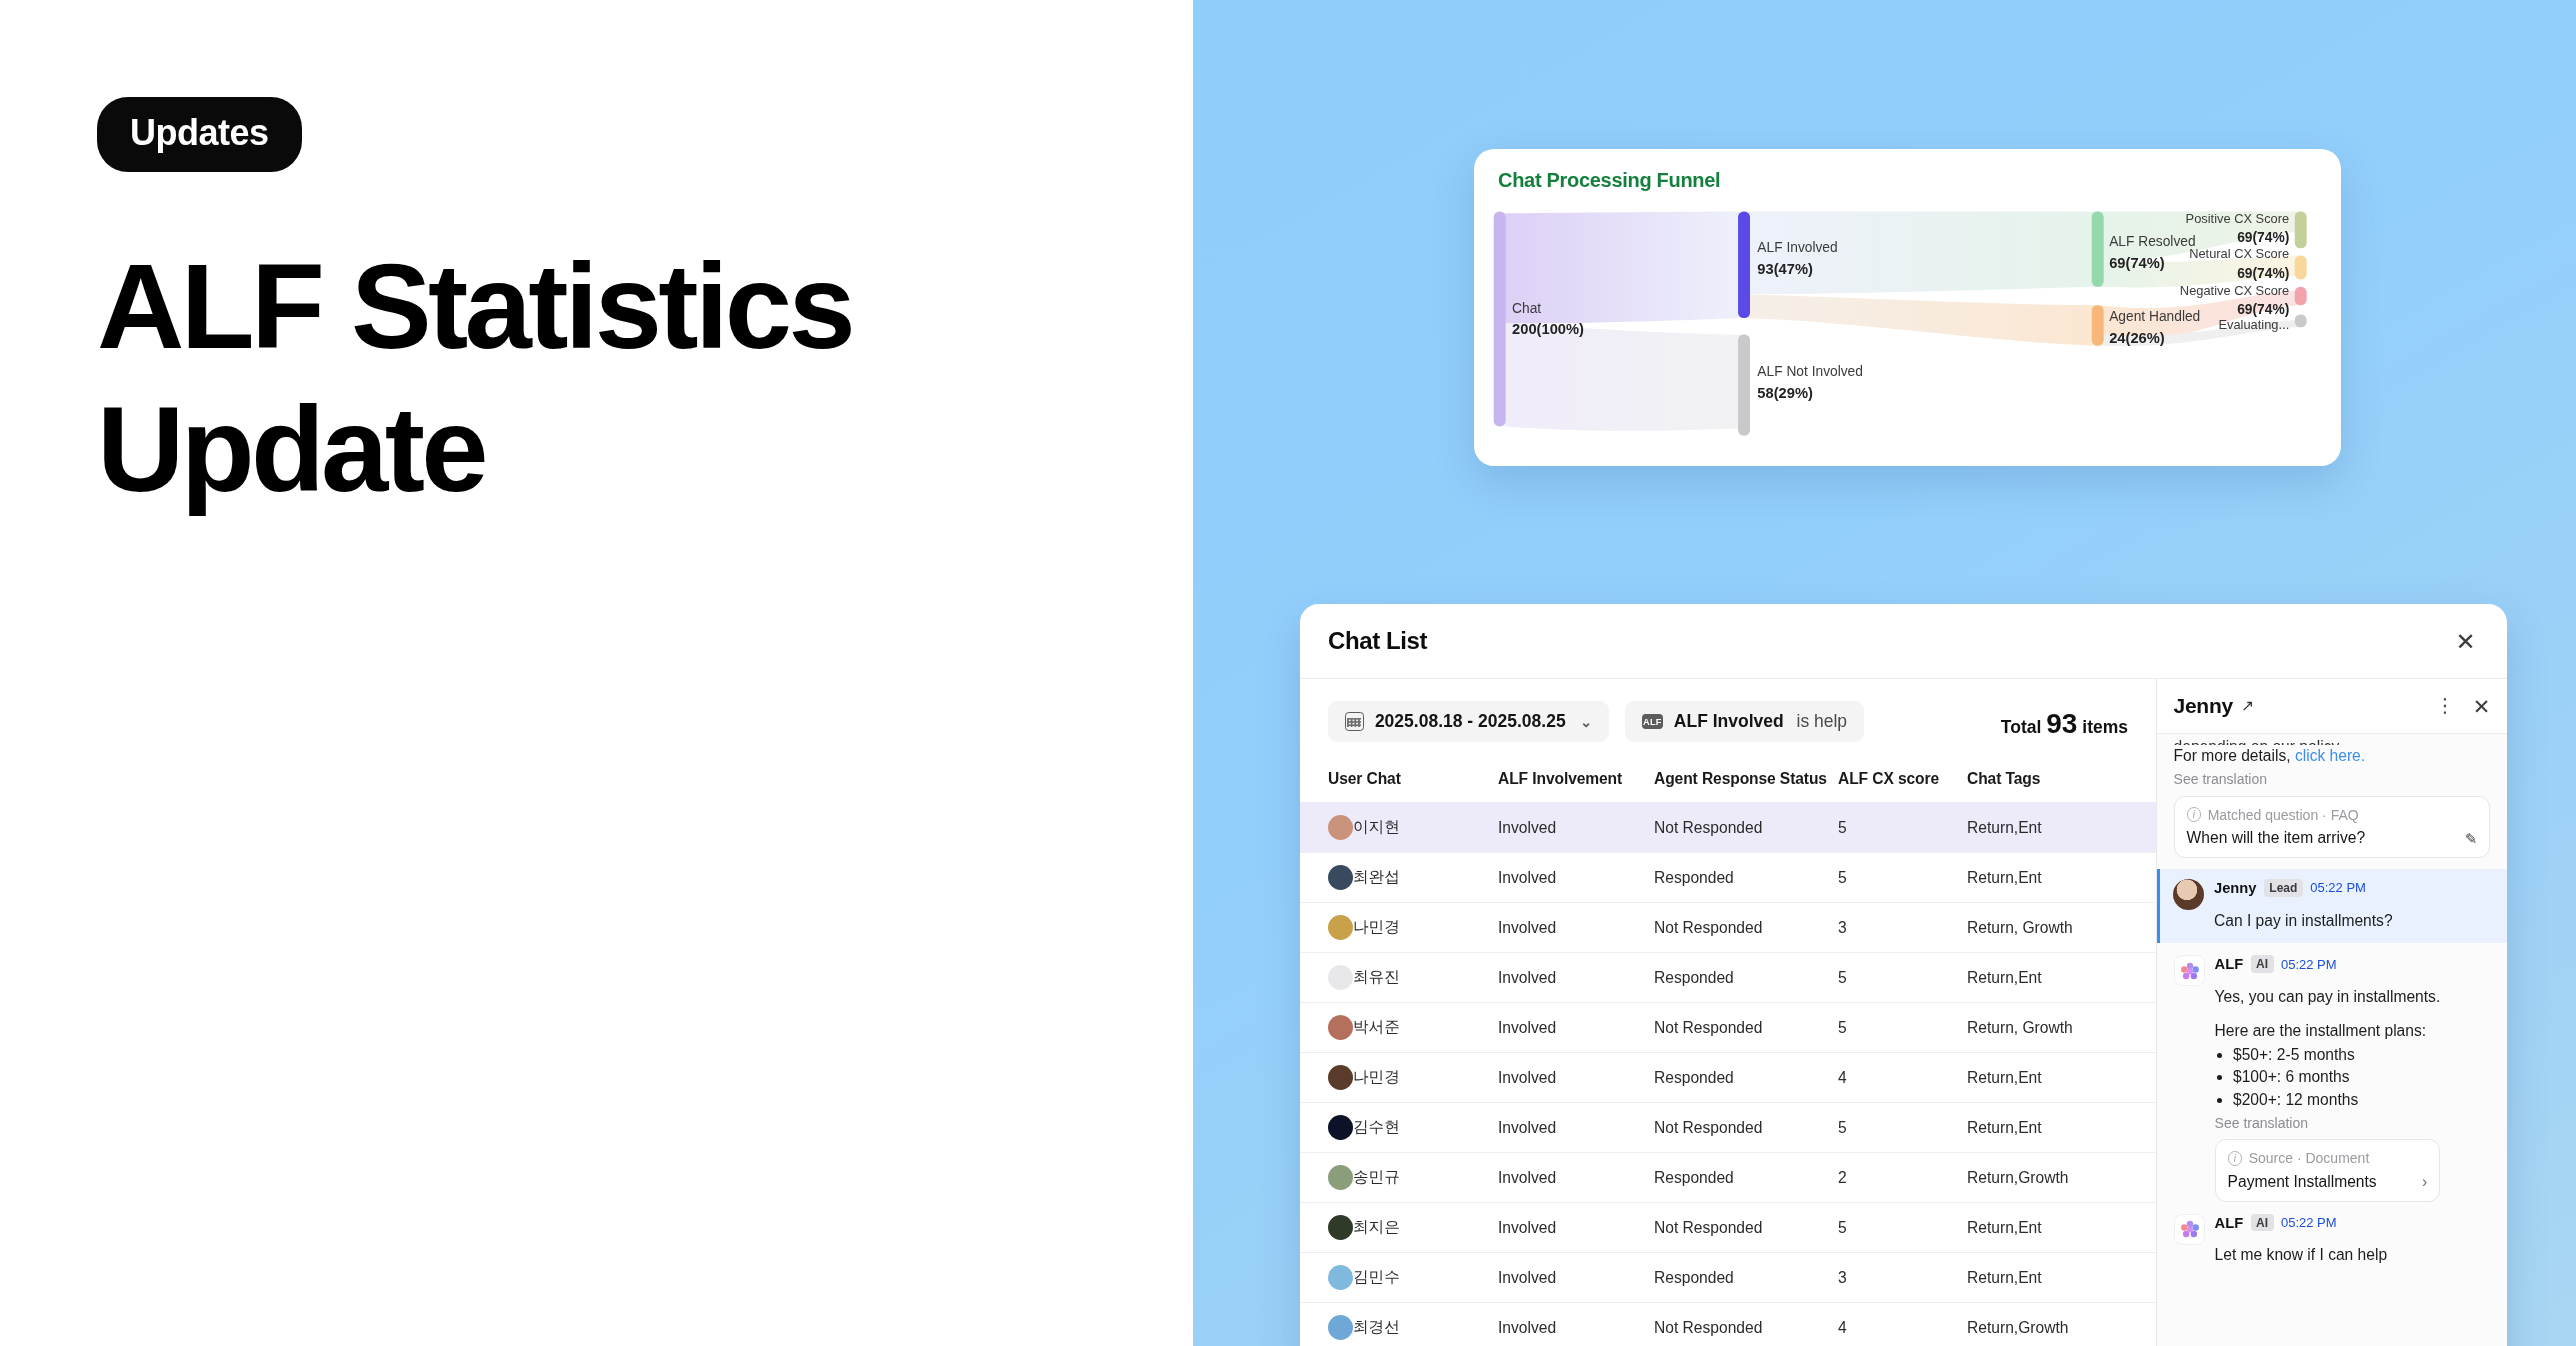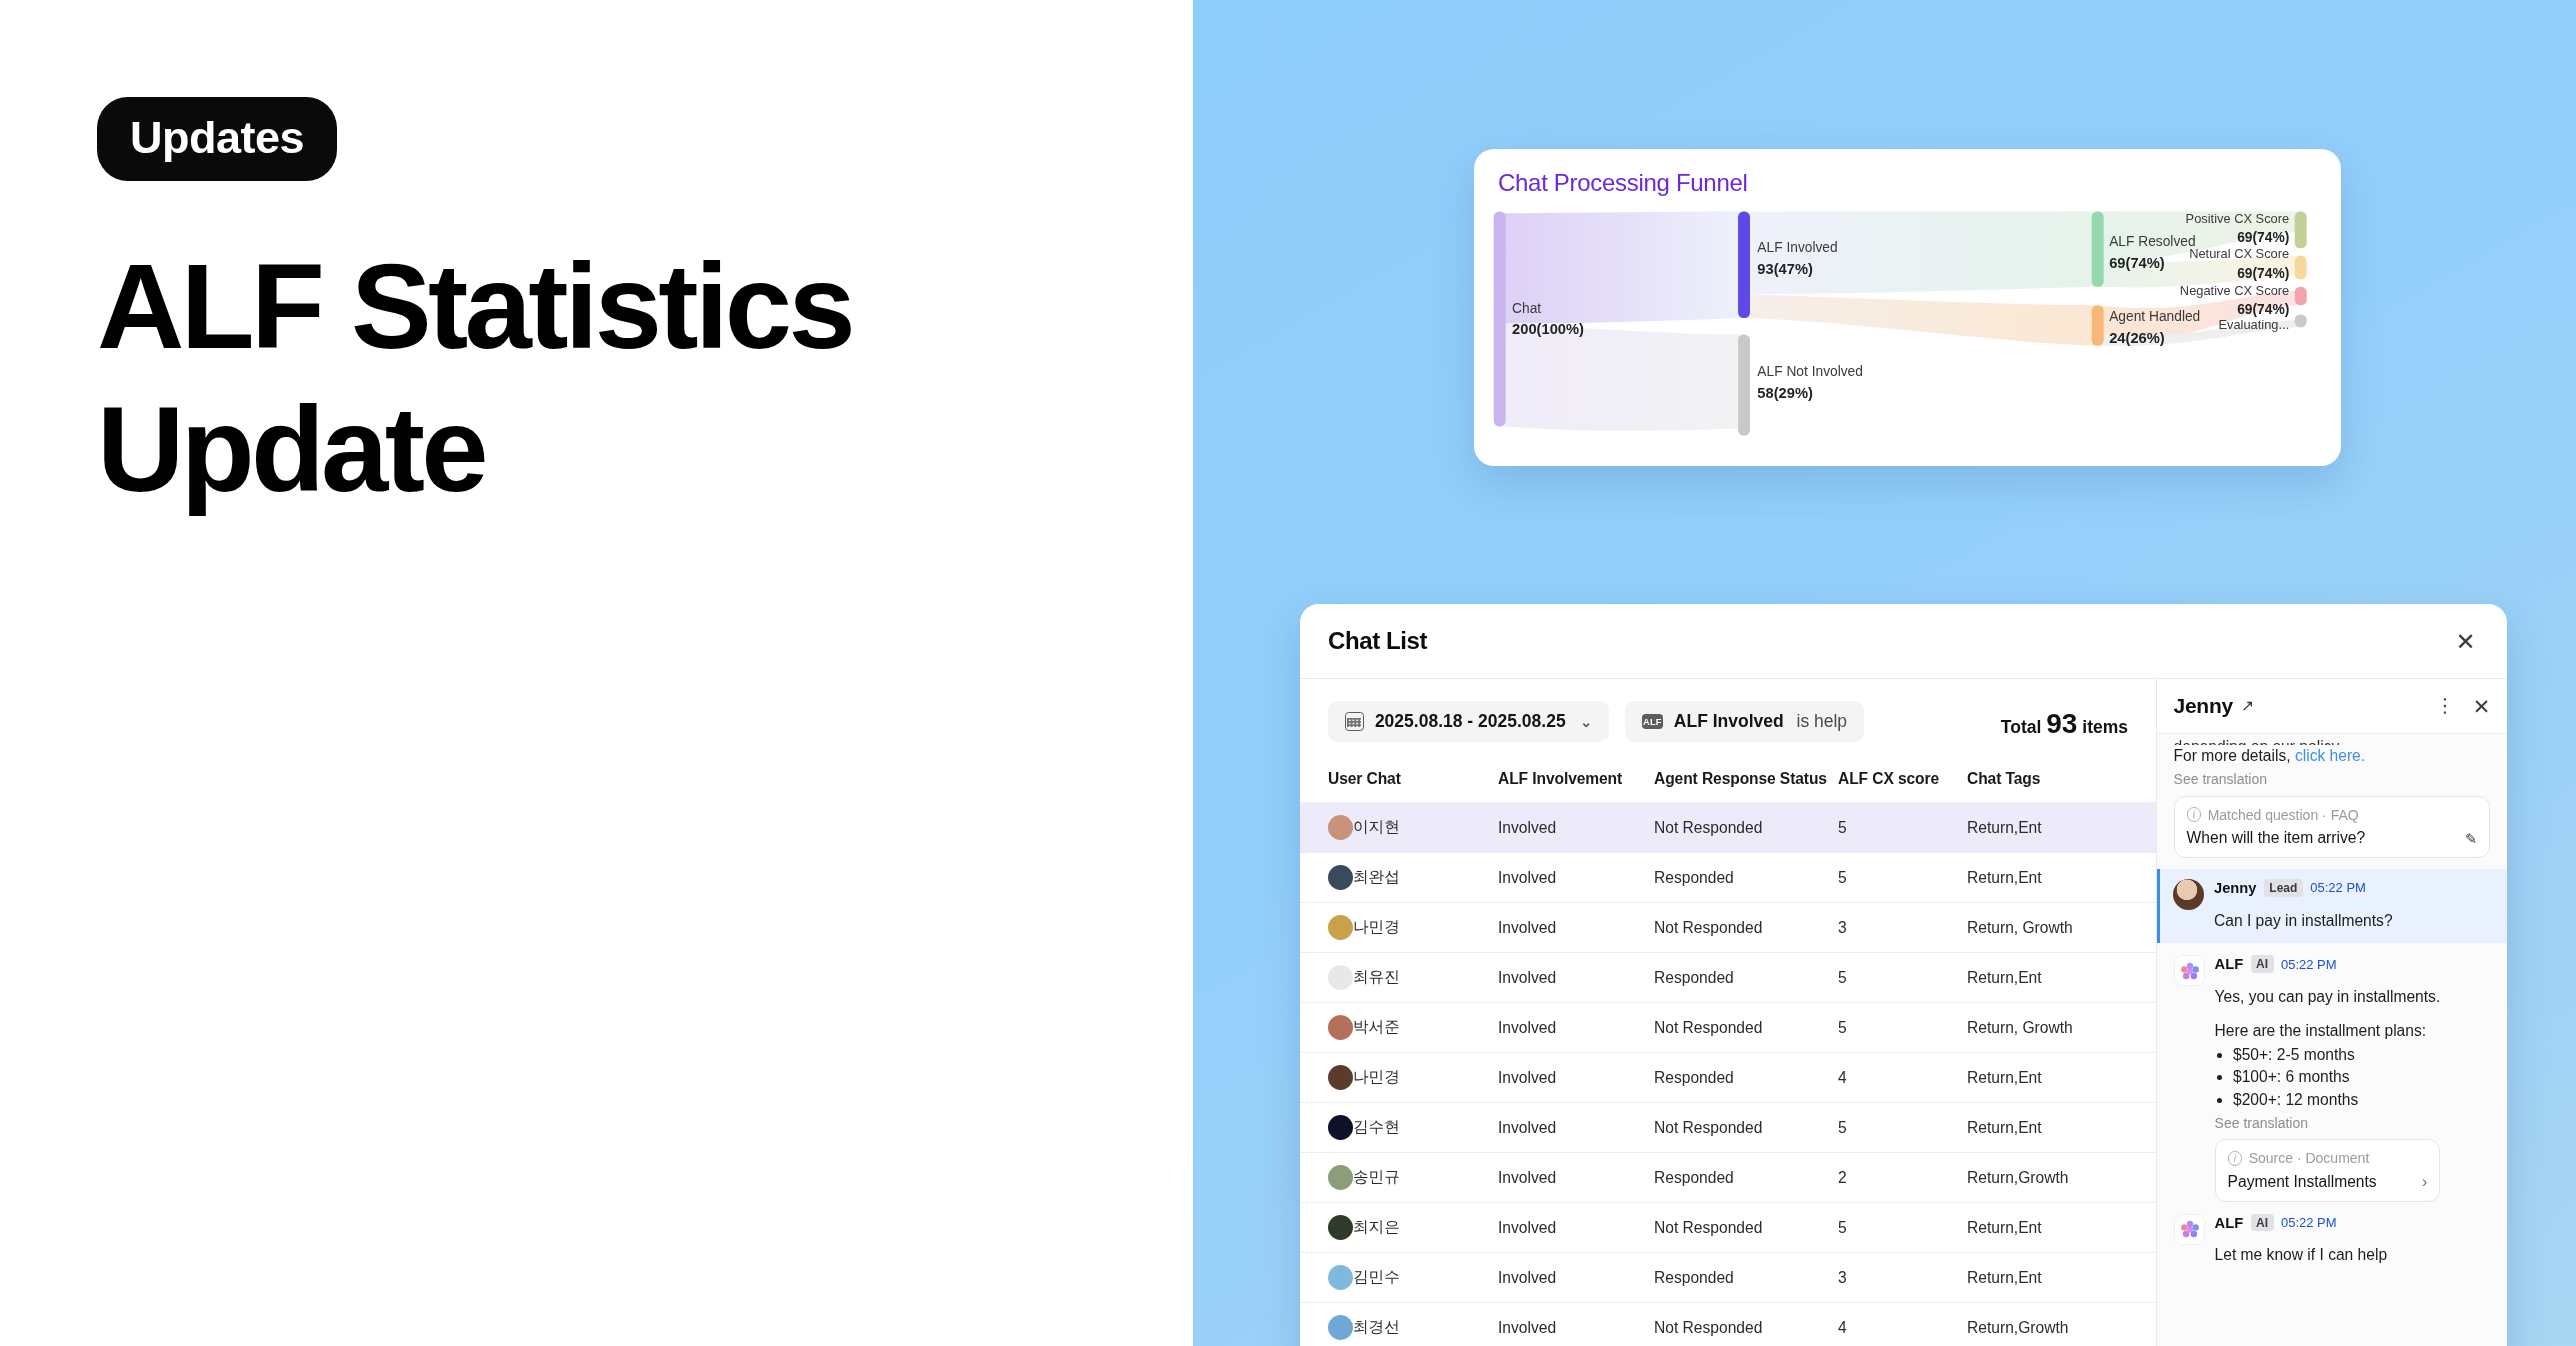--- a/index.html
+++ b/index.html
@@ -10,21 +10,21 @@
     overflow: hidden;
   }
   #stage { position: relative; width: 2576px; height: 1347px; background:#fff; }
 
   
   .hero { position:absolute; left:0; top:0; width:1193px; height:1347px; background:#fff; }
   .badge {
     position:absolute; left:97px; top:97px;
     background:#0a0a0a; color:#fff; border-radius:31px;
     padding:17.5px 33px 21px 33px;
-    font-size:45px; font-weight:700; letter-spacing:-0.5px; line-height:1;
+    font-size:36px; font-weight:700; letter-spacing:-0.5px; line-height:1;
   }
   .hero-title {
     position:absolute; left:97px; top:235px; width:828px;
     font-size:121px; font-weight:700; line-height:1.18;
     letter-spacing:-3.7px; color:#000;
   }
 
   
   .bluepanel {
     position:absolute; left:1193px; top:0; width:1383px; height:1347px;
@@ -32,21 +32,21 @@
     overflow:hidden;
   }
 
   
   .funnel-card {
     position:absolute; left:1474px; top:149px; width:867px; height:317px;
     background:#fff; border-radius:20px;
     box-shadow: 0 16.6px 42px rgba(40,80,140,.18);
     padding:20px 24px;
   }
-  .funnel-title { font-size:24px; font-weight:400; color:#6d28d9; letter-spacing:-0.3px; }
+  .funnel-title { font-size:20px; font-weight:700; color:#15803d; letter-spacing:-0.3px; }
   .sankey { position:absolute; left:16.6px; top:57px; width:834px; height:239px; }
   .sankey svg { display:block; }
   .snode-label { font-size:15px; fill:#3b3b3b; font-family:"Liberation Sans",sans-serif;}
   .snode-val   { font-size:16px; fill:#232323; font-weight:700; font-family:"Liberation Sans",sans-serif;}
   .snode-label.sm { font-size:14px; }
   .snode-val.sm { font-size:15px; }
 
   
   .chatcard {
     position:absolute; left:1300px; top:604px; width:1207px; height:791px;

